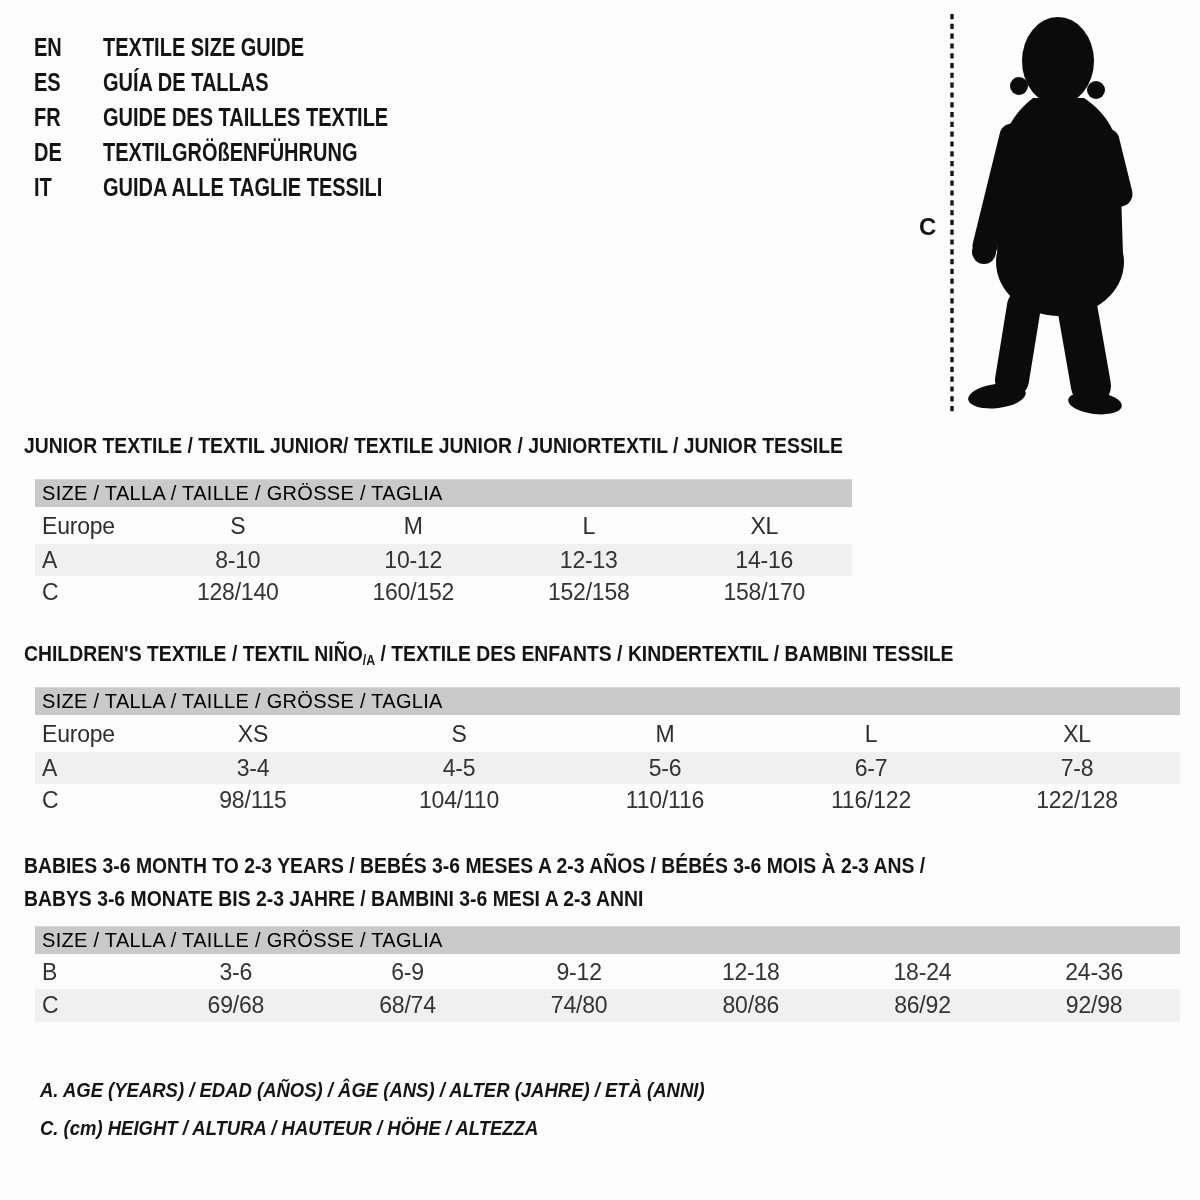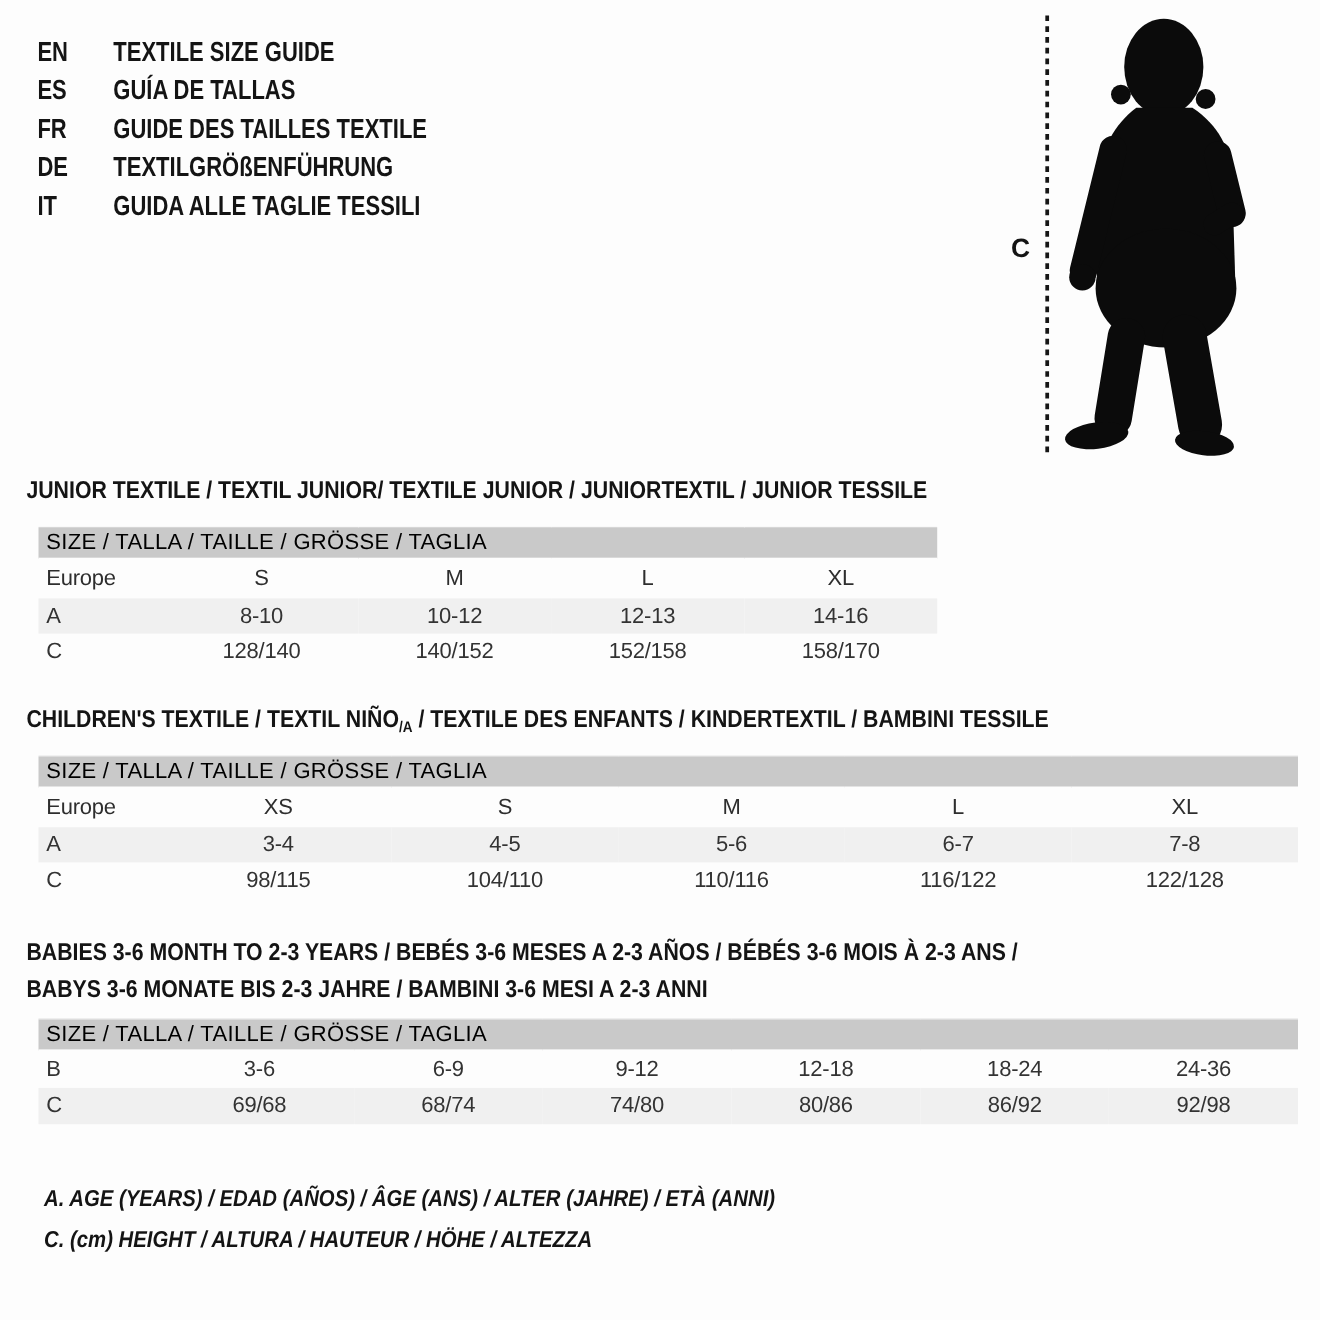--- a/index.html
+++ b/index.html
@@ -27,21 +27,21 @@
   .two-line { line-height:33px; }
   .sub-a { font-size:14px; vertical-align:-4px; font-weight:bold; }
 
   
   table { border-collapse:collapse; table-layout:fixed; position:absolute; left:35px; }
   .t-junior { top:479px; width:817px; }
   .t-children { top:687px; width:1145px; }
   .t-babies { top:926px; width:1145px; }
   col.c0 { width:115px; }
   td {
-    font-size:20px; color:#333333; text-align:center; vertical-align:middle;
+    font-size:23px; color:#333333; text-align:center; vertical-align:middle;
     padding:0; height:32px; letter-spacing:-0.2px;
   }
   tr.head-row td { height:35px; color:#2e2e2e; }
   tr.baby-row td { height:33px; }
   td.rowlabel { text-align:left; padding-left:7px; }
   tr.shade td { background:#f0f0f0; }
   tr.size-bar td {
     background:#c9c9c9; border-bottom:2px solid #fdfdfd; border-top:1px solid #d6d6d6;
     height:27px; text-align:left; padding-left:7px;
     font-size:20px; color:#000000; letter-spacing:0.3px;
@@ -126,21 +126,21 @@
   <tr class="shade">
     <td class="rowlabel">A</td>
     <td>8-10</td>
     <td>10-12</td>
     <td>12-13</td>
     <td>14-16</td>
   </tr>
   <tr>
     <td class="rowlabel">C</td>
     <td>128/140</td>
-    <td>140/152</td>
+    <td>160/152</td>
     <td>152/158</td>
     <td>158/170</td>
   </tr>
 </tbody>
   </table>
 
 <div class="sec-title" style="top:641px;">
   <span class="cond"><span>CHILDREN'S TEXTILE / TEXTIL NIÑO</span><span class="sub-a">/A</span><span> / TEXTILE DES ENFANTS / KINDERTEXTIL / BAMBINI TESSILE</span></span>
 </div>
 <table class="t-children">

